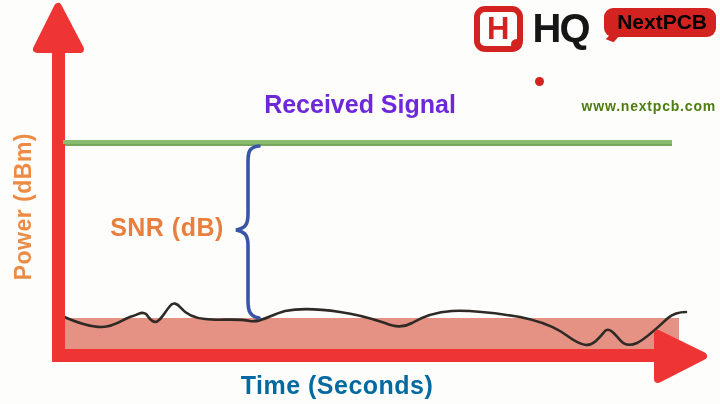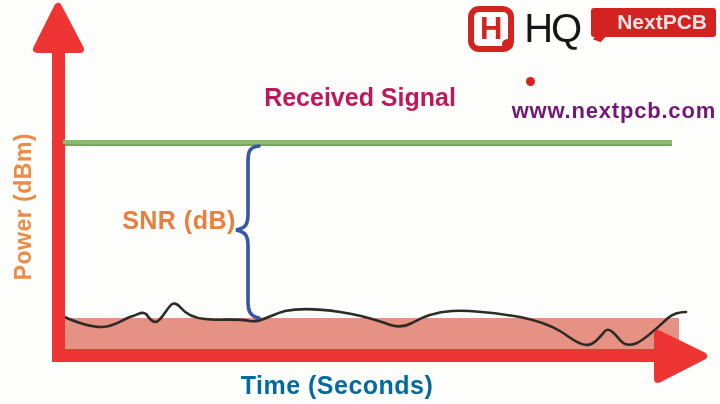--- a/index.html
+++ b/index.html
@@ -16,22 +16,22 @@
     position: absolute;
     left: 0; top: 0;
   }
   .lbl {
     position: absolute;
     font-weight: 700;
     text-align: center;
     white-space: nowrap;
     line-height: 1.1;
   }
-  .lbl-received { left: 250px; top: 84px; width: 220px; font-size: 25px; color: #be185d; }
-  .lbl-snr      { left: 103px; top: 207px; width: 128px; font-size: 25px; color: #e87f3e; letter-spacing: 0.5px; margin-left: 12px; }
+  .lbl-received { left: 250px; top: 91px; width: 220px; font-size: 25px; color: #6d28d9; }
+  .lbl-snr      { left: 103px; top: 214px; width: 128px; font-size: 25px; color: #e87f3e; letter-spacing: 0.5px; }
   .lbl-noise    { left: 261px; top: 328px; width: 164px; font-size: 24px; color: #26418f; }
   .lbl-time     { left: 233px; top: 372px; width: 208px; font-size: 25px; color: #0369a1; letter-spacing: 0.5px; }
   .lbl-power    {
     left: -61px; top: 194px; width: 170px; font-size: 23px; color: #ec8b45;
     letter-spacing: 0.5px;
     transform: rotate(-90deg);
   }
 
   
   .logo {
@@ -65,59 +65,59 @@
   .logo-mark .dot {
     position: absolute;
     right: -5px; bottom: -4px;
     width: 11px; height: 11px;
     border-radius: 50%;
     background: #d32321;
   }
   .logo-hq {
     margin-left: 10px;
     font-size: 40px;
-    font-weight: 400;
+    font-weight: 700;
     letter-spacing: -2px;
     color: #161616;
     line-height: 44px;
   }
   .logo-hq-dot {
     display: inline-block;
     width: 9px; height: 9px;
     border-radius: 50%;
     background: #d32321;
     margin-left: 2px;
   }
   .logo-badge {
     position: relative;
     margin-left: 7px;
     margin-top: 2px;
     background: #d32321;
-    color: #e5e5e5;
+    color: #000000;
     font-weight: 800;
     font-size: 21px;
     line-height: 1;
-    padding: 3px 9px 5px 26px;
-    border-radius: 3px;
+    padding: 3px 9px 5px 13px;
+    border-radius: 9px;
     letter-spacing: 0;
   }
   .logo-badge::after {
     content: "";
     position: absolute;
     left: 5px; bottom: -4px;
     width: 10px; height: 10px;
     background: #d32321;
     transform: skewX(-30deg) rotate(18deg);
   }
   .logo-url {
     margin-top: 4px;
-    font-size: 22px;
+    font-size: 14px;
     font-weight: 800;
     letter-spacing: 0.8px;
-    color: #701a75;
+    color: #4d7c0f;
   }
 </style>
 </head>
 <body>
 
 <div class="stage">
 
   <svg class="shapes" width="720" height="404" viewBox="0 0 720 404">
 
     <rect x="63" y="318" width="616" height="34" fill="#e59183"></rect>

